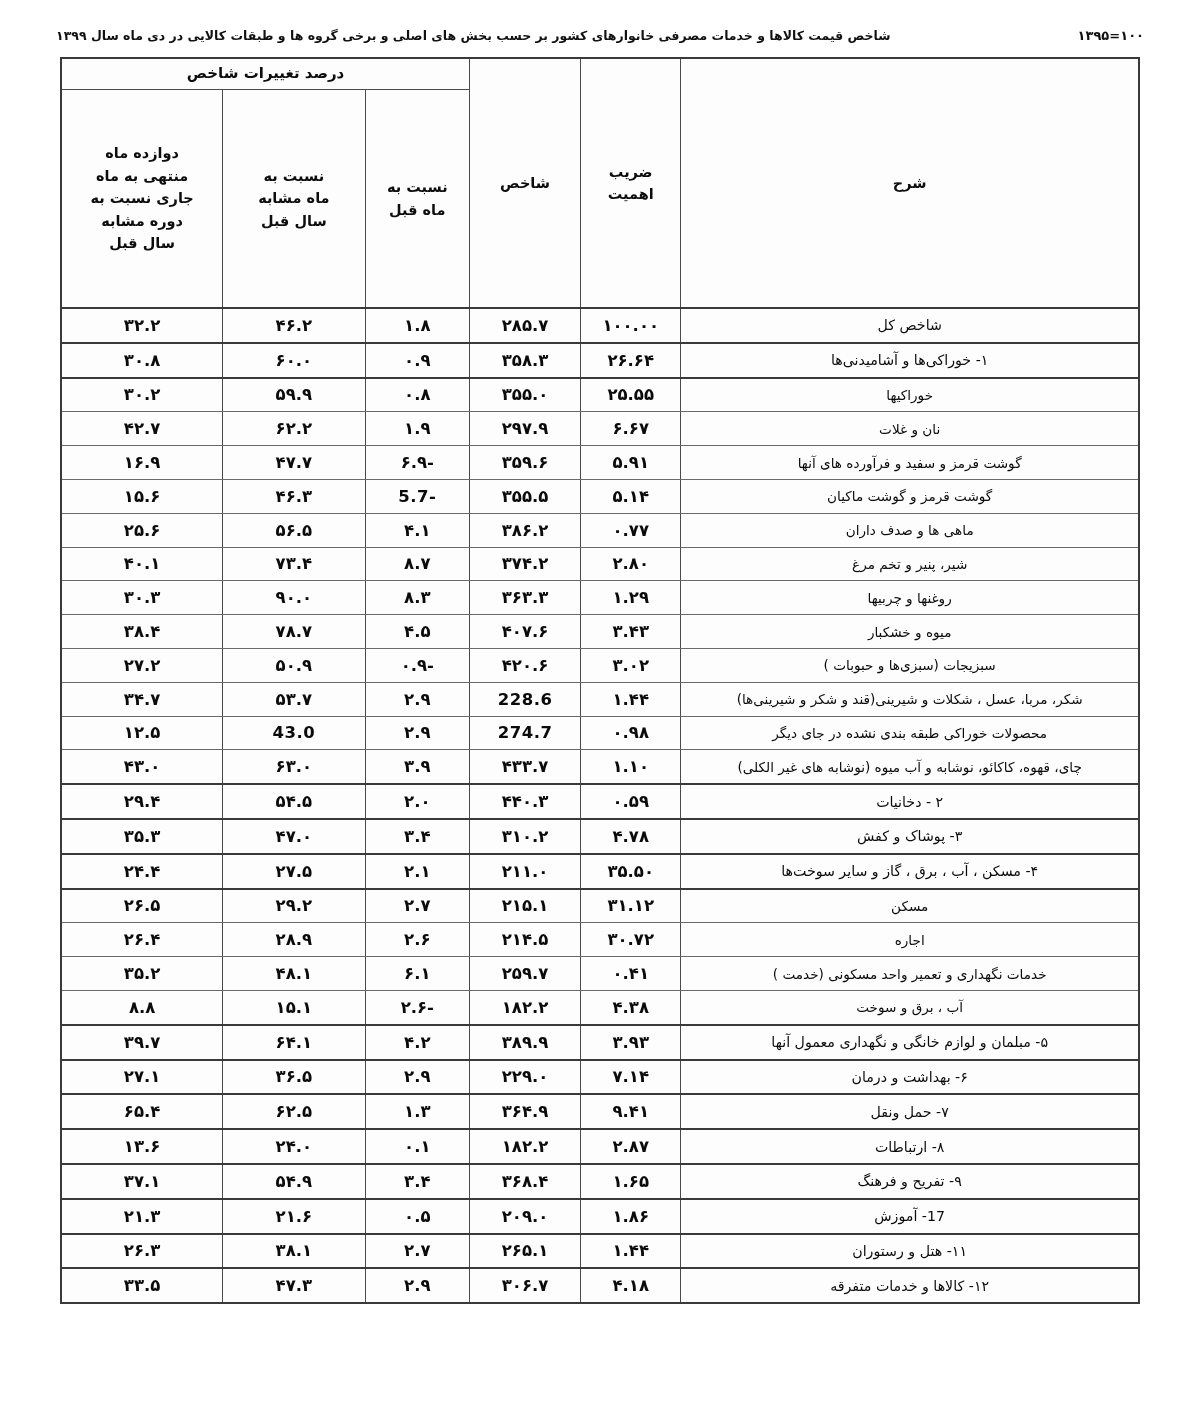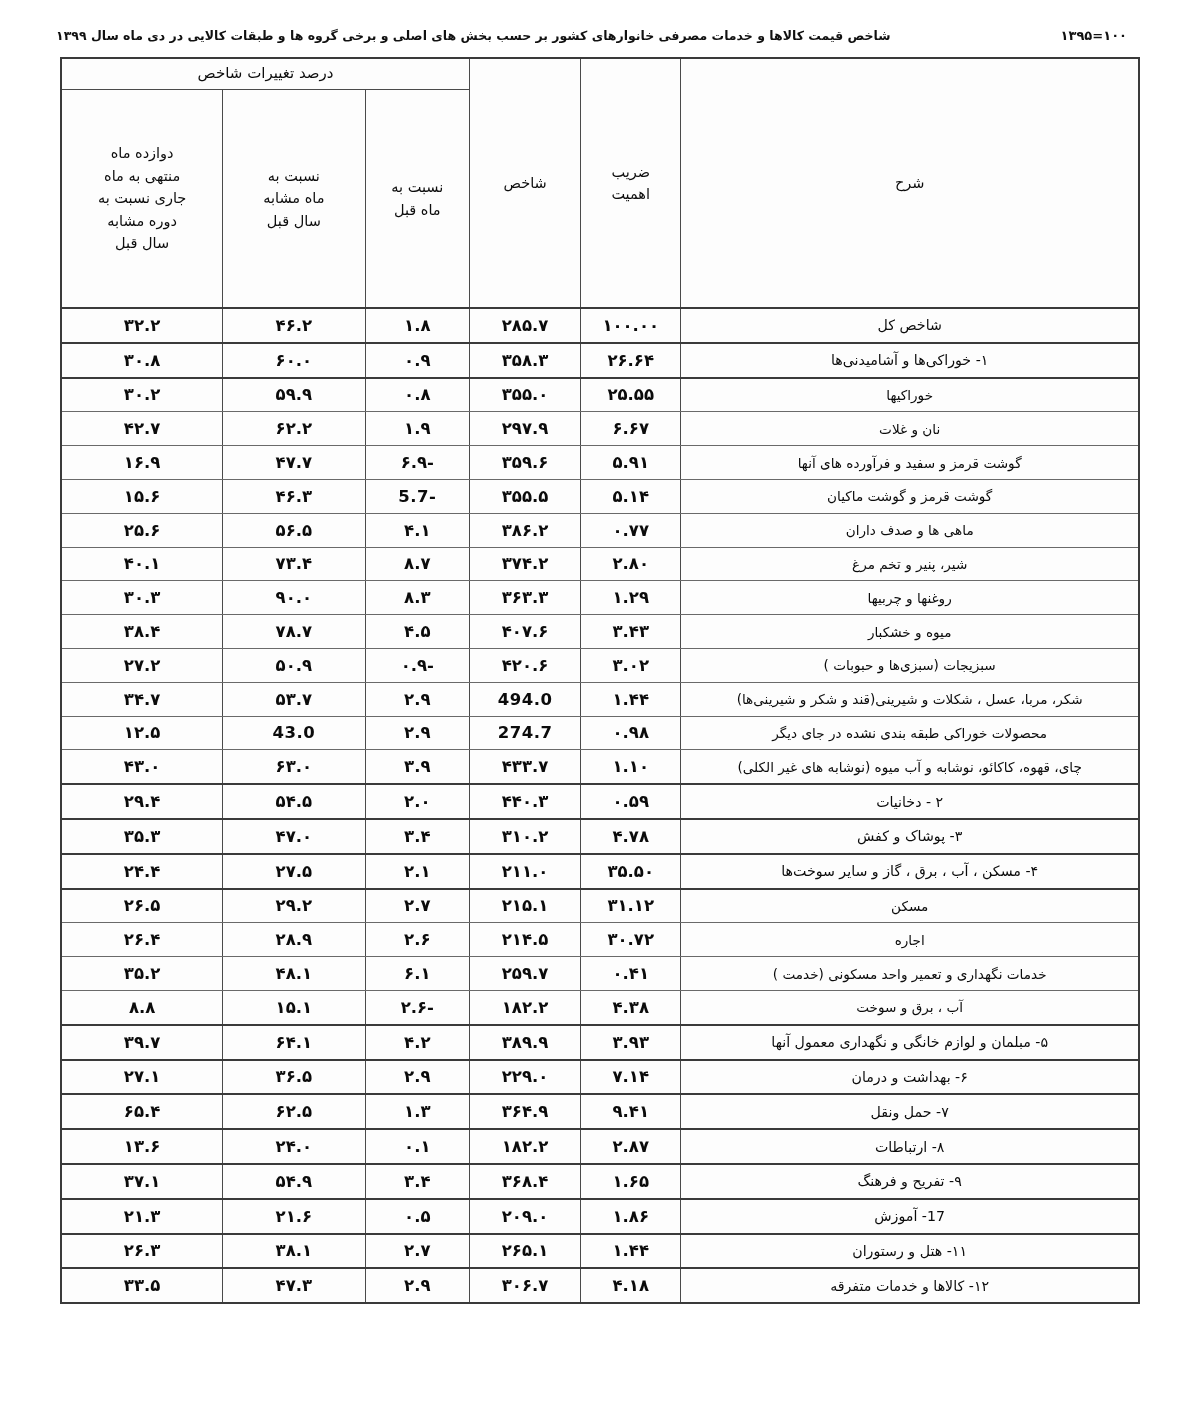--- a/index.html
+++ b/index.html
@@ -41,21 +41,21 @@
     letter-spacing: -0.2px;
     white-space: nowrap;
     direction: rtl;
     color: #111;
   }
   .base-note {
     font-size: 13px;
     font-weight: bold;
     direction: ltr;
     color: #111;
-    margin-right: 17px;
+    margin-right: 0;
     padding-left: 20px;
   }
 
   
   .tbl-wrap {
     position: absolute;
     top: 57px;
     right: 60px;
     left: 60px;
   }
@@ -77,21 +77,21 @@
 
   
   col.c-desc  { width: 42.5%; }
   col.c-coef  { width: 9.3%;  }
   col.c-index { width: 10.3%; }
   col.c-mom   { width: 9.7%;  }
   col.c-yoy   { width: 13.2%; }
   col.c-tw    { width: 15.0%; }
 
   thead th {
-    font-weight: normal;
+    font-weight: bold;
     font-size: 14.5px;
     line-height: 1.55;
     color: #0d0d0d;
     padding: 4px 3px;
     margin-left: 32px;
   }
   th.group-head {
     font-size: 15px;
     height: 30px;
     padding: 3px 0 5px;
@@ -279,21 +279,21 @@
             <td class="desc">سبزیجات (سبزی‌ها و حبوبات )</td>
             <td class="num">۳.۰۲</td>
             <td class="num">۴۲۰.۶</td>
             <td class="num">-۰.۹</td>
             <td class="num">۵۰.۹</td>
             <td class="num">۲۷.۲</td>
           </tr>
           <tr class="sub">
             <td class="desc">شکر، مربا، عسل ، شکلات و شیرینی(قند و شکر و شیرینی‌ها)</td>
             <td class="num">۱.۴۴</td>
-            <td class="num">494.0</td>
+            <td class="num">228.6</td>
             <td class="num">۲.۹</td>
             <td class="num">۵۳.۷</td>
             <td class="num">۳۴.۷</td>
           </tr>
           <tr class="sub">
             <td class="desc">محصولات خوراکی طبقه بندی نشده در جای دیگر</td>
             <td class="num">۰.۹۸</td>
             <td class="num">274.7</td>
             <td class="num">۲.۹</td>
             <td class="num">43.0</td>

